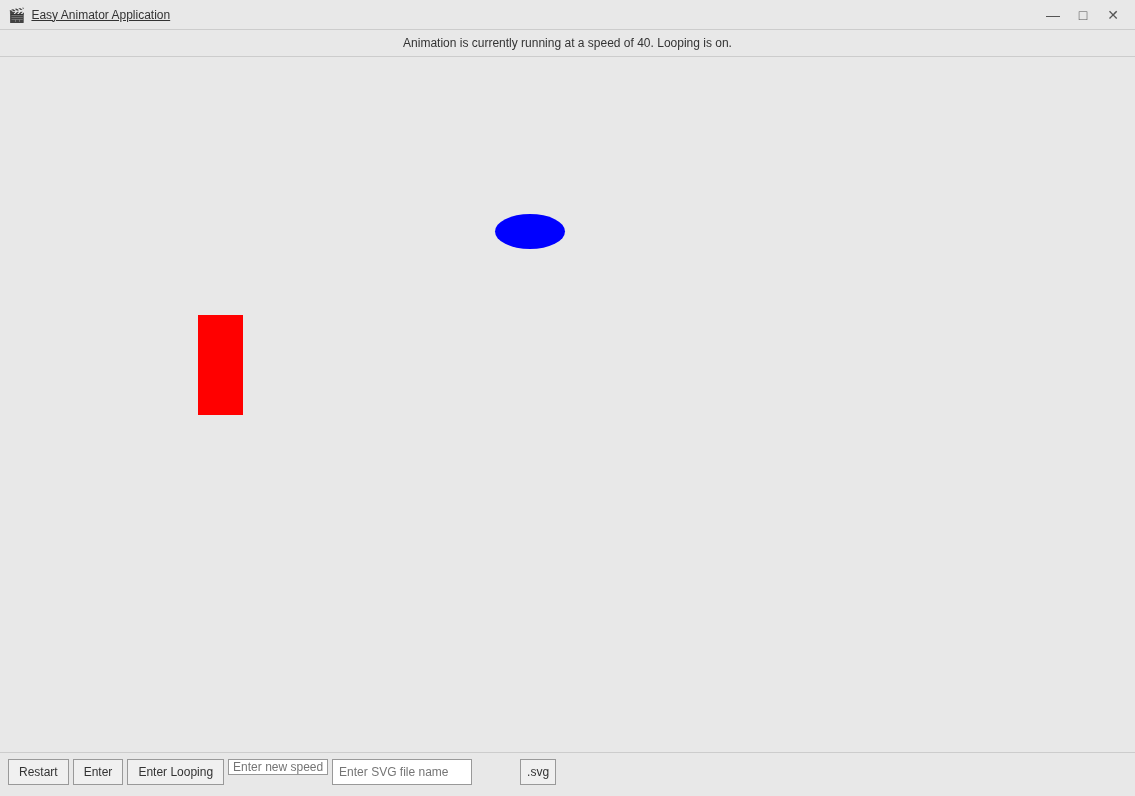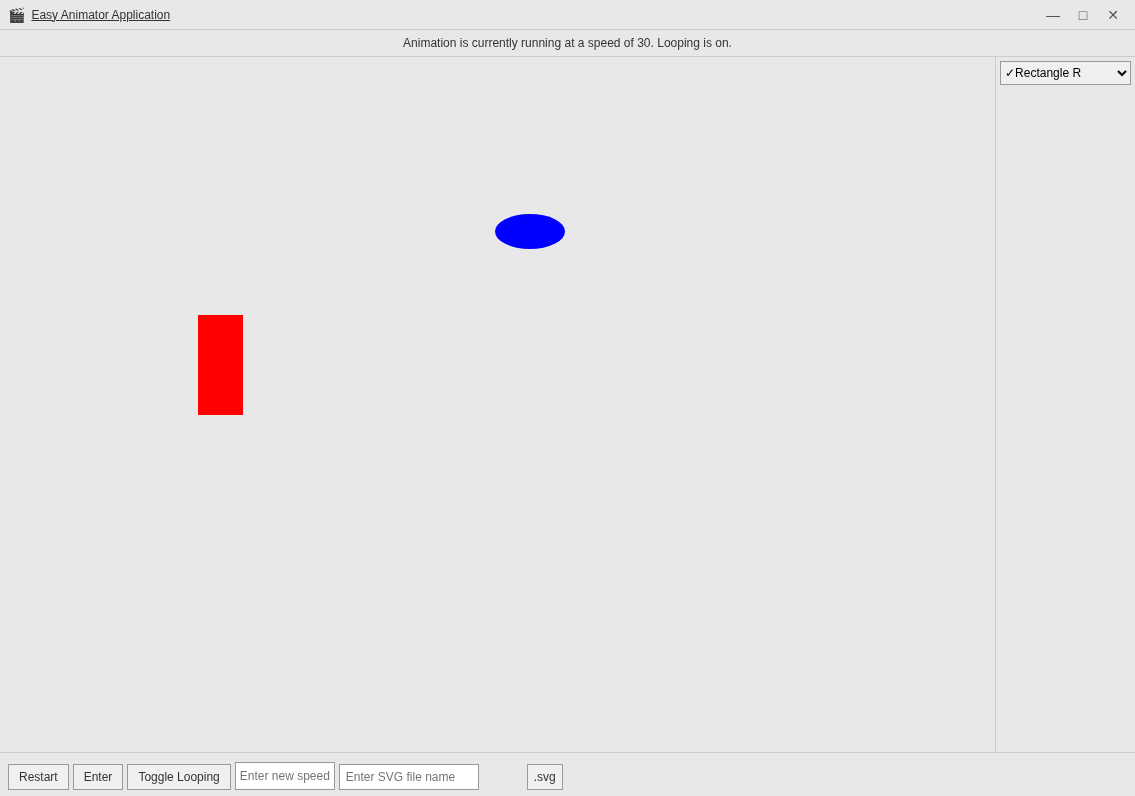--- a/index.html
+++ b/index.html
@@ -126,41 +126,41 @@
       left: 198px;
       top: 258px;
       width: 45px;
       height: 100px;
       background: red;
     }
 
     
     #bottom-bar {
       display: flex;
-      align-items: flex-end;
+      align-items: flex-start;
       padding: 6px 8px;
       gap: 4px;
       background: #e8e8e8;
       border-top: 1px solid #ccc;
       height: 44px;
       flex-shrink: 0;
     }
 
     .action-btn {
       height: 26px;
       padding: 0 10px;
       border: 1px solid #999;
       background: #f0f0f0;
       font-size: 12px;
       cursor: pointer;
       color: #333;
     }
 
     #speed-input {
-      height: 28px;
+      height: 16px;
       width: 100px;
       border: 1px solid #999;
       background: white;
       font-size: 12px;
       padding: 0 4px;
       color: #999;
     }
 
     #svg-filename-input {
       height: 26px;
@@ -193,42 +193,35 @@
     <span id="title-text">Easy Animator Application</span>
   </div>
   <div id="window-controls">
     <button class="win-btn">—</button>
     <button class="win-btn">□</button>
     <button class="win-btn">✕</button>
   </div>
 </div>
 
 <div id="status-bar">
-  <span>Animation is currently running at a speed of 30. Looping is on.</span>
+  <span>Animation is currently running at a speed of 40. Looping is on.</span>
 </div>
 
 <div id="main-content">
 
   <div id="canvas-area">
 
     <div id="blue-ellipse"></div>
 
     <div id="red-rectangle"></div>
   </div>
 
-  <div id="right-panel">
-    <div id="shape-dropdown-container">
-      <select id="shape-dropdown">
-        <option>✓Rectangle R</option>
-      </select>
-    </div>
-  </div>
 
 </div>
 
 <div id="bottom-bar">
   <button class="action-btn">Restart</button>
   <button class="action-btn">Enter</button>
-  <button class="action-btn">Toggle Looping</button>
+  <button class="action-btn">Enter Looping</button>
   <input type="text" id="speed-input" placeholder="Enter new speed" style="">
   <input type="text" id="svg-filename-input" placeholder="Enter SVG file name" style="">
   <span id="svg-extension">.svg</span>
 </div>
 
 </body></html>

